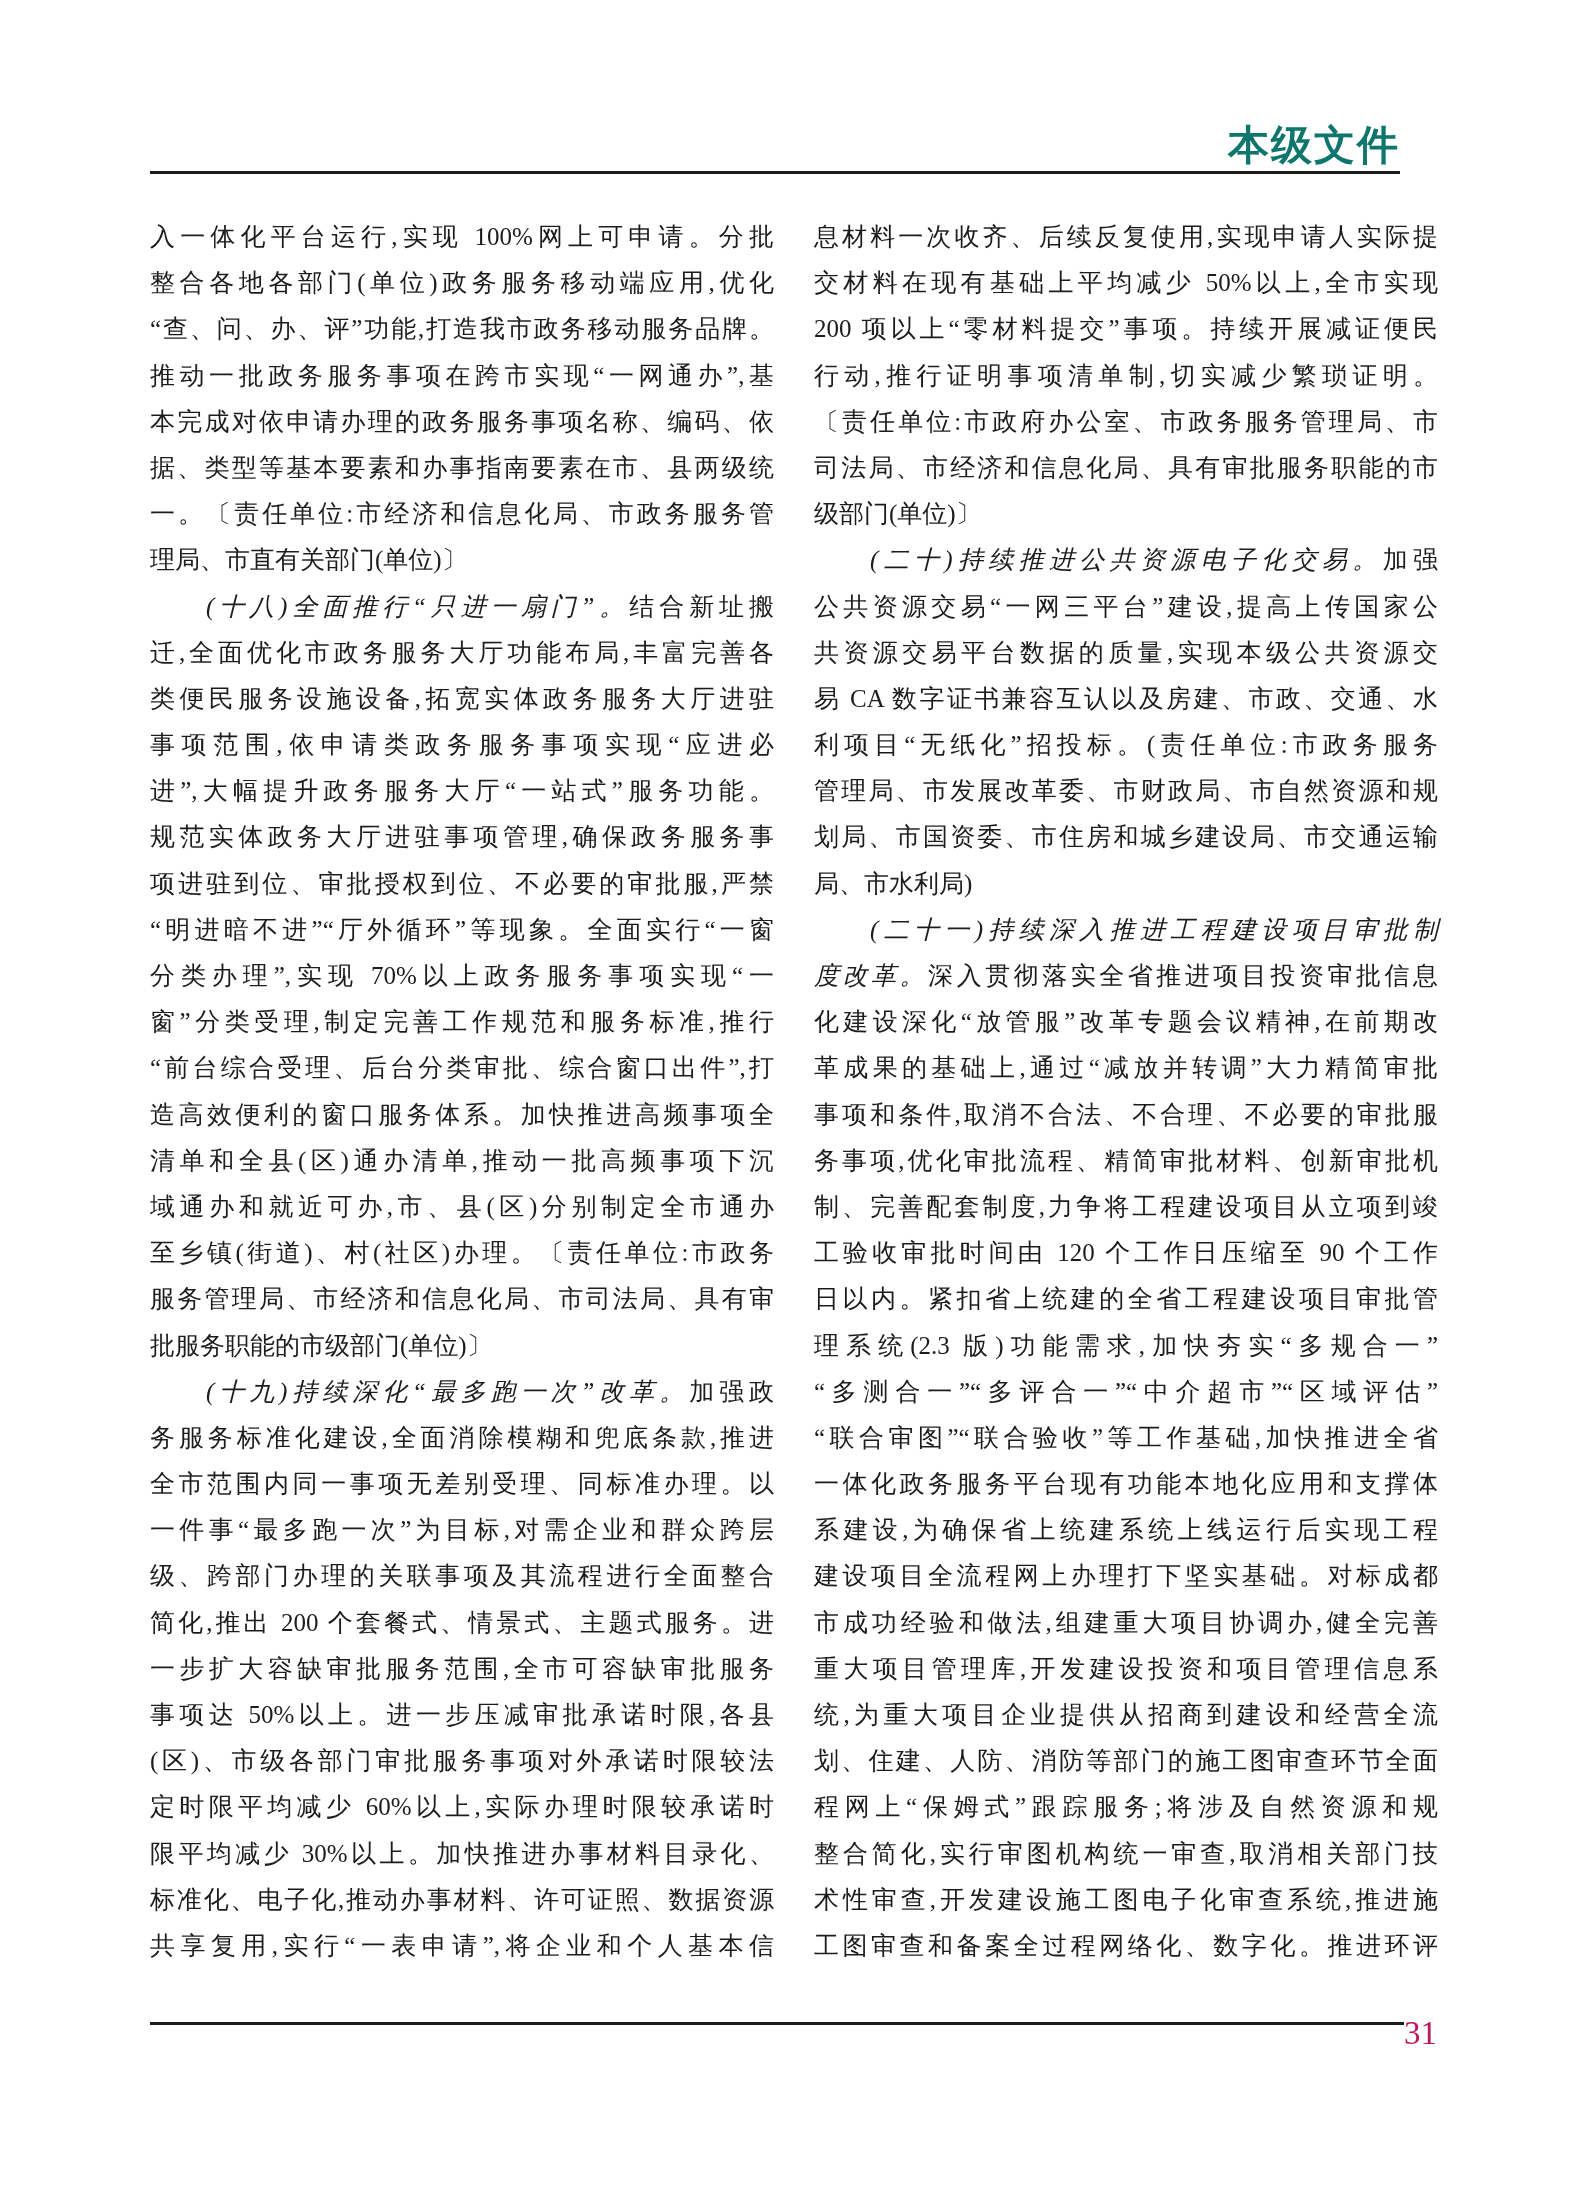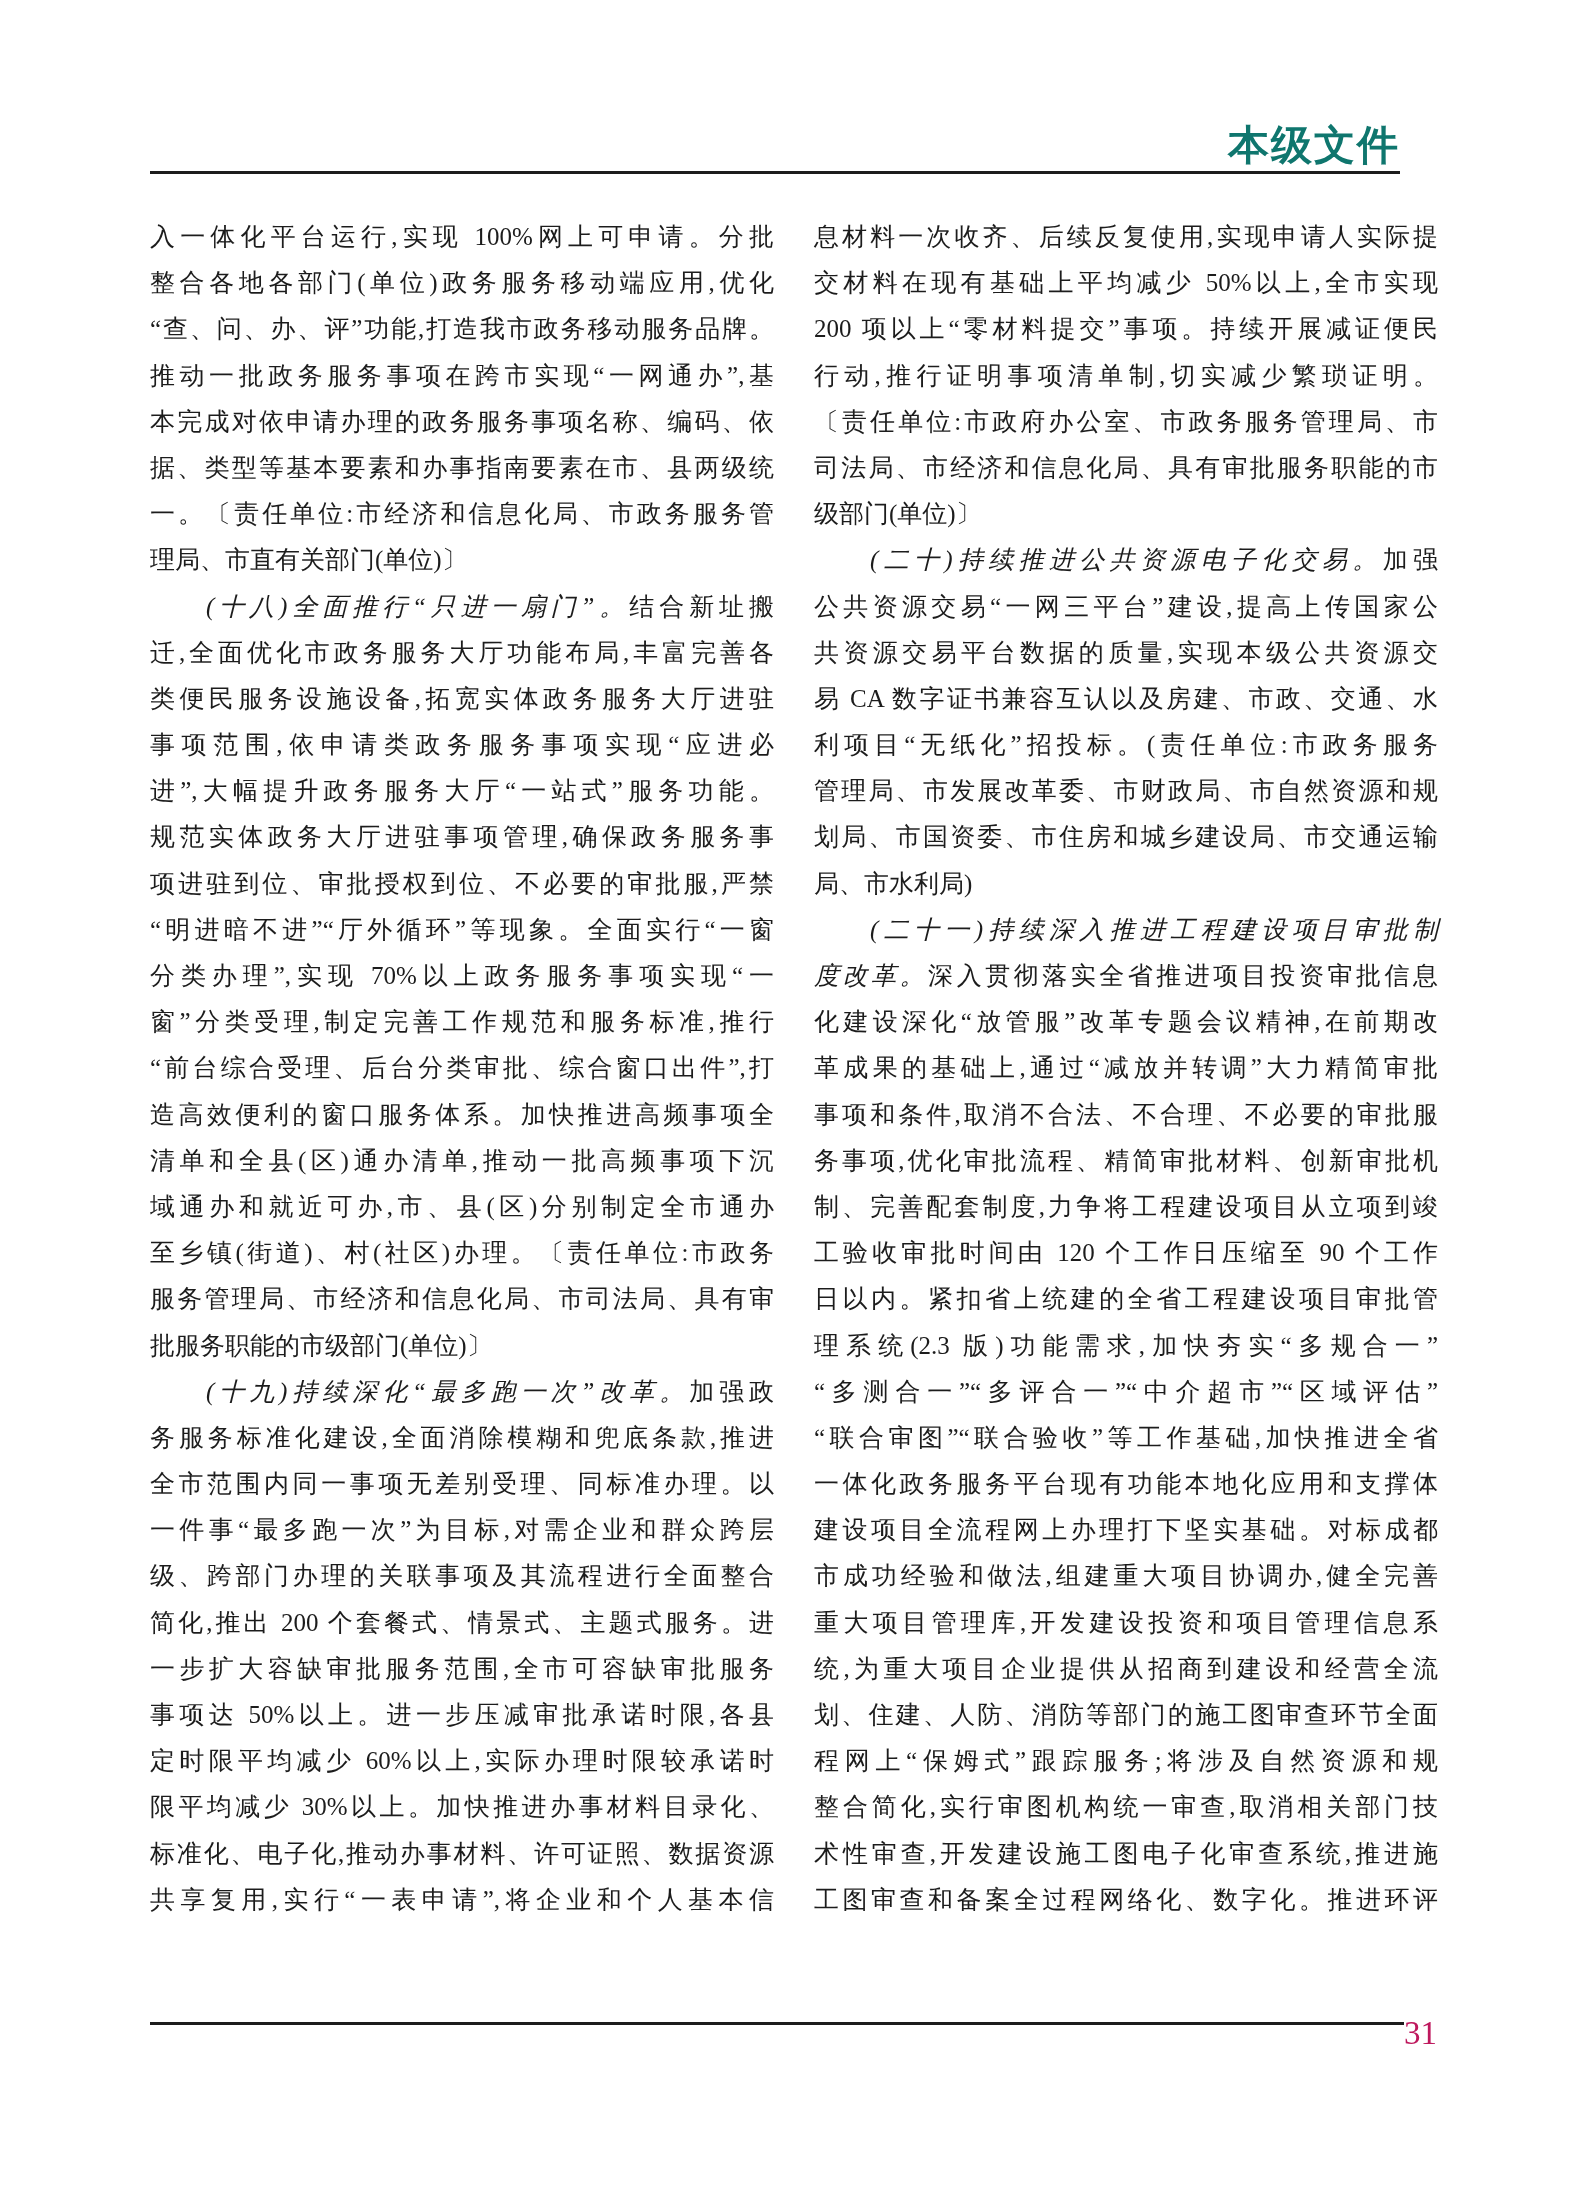--- a/index.html
+++ b/index.html
@@ -110,20 +110,21 @@
         <div class="line"><span class="song">服务管理局、市经济和信息化局、市司法局、具有审</span></div>
         <div class="line short"><span class="song">批服务职能的市级部门(单位)〕</span></div>
         <div class="line indent"><span class="kai">(十九)持续深化“最多跑一次”改革。</span><span class="song">加强政</span></div>
         <div class="line"><span class="song">务服务标准化建设,全面消除模糊和兜底条款,推进</span></div>
         <div class="line"><span class="song">全市范围内同一事项无差别受理、同标准办理。以</span></div>
         <div class="line"><span class="song">一件事“最多跑一次”为目标,对需企业和群众跨层</span></div>
         <div class="line"><span class="song">级、跨部门办理的关联事项及其流程进行全面整合</span></div>
         <div class="line"><span class="song">简化,推出 200 个套餐式、情景式、主题式服务。进</span></div>
         <div class="line"><span class="song">一步扩大容缺审批服务范围,全市可容缺审批服务</span></div>
         <div class="line"><span class="song">事项达 50%以上。进一步压减审批承诺时限,各县</span></div>
+        <div class="line"><span class="song">(区)、市级各部门审批服务事项对外承诺时限较法</span></div>
         <div class="line"><span class="song">定时限平均减少 60%以上,实际办理时限较承诺时</span></div>
         <div class="line"><span class="song">限平均减少 30%以上。加快推进办事材料目录化、</span></div>
         <div class="line"><span class="song">标准化、电子化,推动办事材料、许可证照、数据资源</span></div>
         <div class="line"><span class="song">共享复用,实行“一表申请”,将企业和个人基本信</span></div>
       </div>
     <div class="col" id="col-right">
         <div class="line"><span class="song">息材料一次收齐、后续反复使用,实现申请人实际提</span></div>
         <div class="line"><span class="song">交材料在现有基础上平均减少 50%以上,全市实现</span></div>
         <div class="line"><span class="song">200 项以上“零材料提交”事项。持续开展减证便民</span></div>
         <div class="line"><span class="song">行动,推行证明事项清单制,切实减少繁琐证明。</span></div>
@@ -144,20 +145,21 @@
         <div class="line"><span class="song">革成果的基础上,通过“减放并转调”大力精简审批</span></div>
         <div class="line"><span class="song">事项和条件,取消不合法、不合理、不必要的审批服</span></div>
         <div class="line"><span class="song">务事项,优化审批流程、精简审批材料、创新审批机</span></div>
         <div class="line"><span class="song">制、完善配套制度,力争将工程建设项目从立项到竣</span></div>
         <div class="line"><span class="song">工验收审批时间由 120 个工作日压缩至 90 个工作</span></div>
         <div class="line"><span class="song">日以内。紧扣省上统建的全省工程建设项目审批管</span></div>
         <div class="line"><span class="song">理系统(2.3 版)功能需求,加快夯实“多规合一”</span></div>
         <div class="line"><span class="song">“多测合一”“多评合一”“中介超市”“区域评估”</span></div>
         <div class="line"><span class="song">“联合审图”“联合验收”等工作基础,加快推进全省</span></div>
         <div class="line"><span class="song">一体化政务服务平台现有功能本地化应用和支撑体</span></div>
+        <div class="line"><span class="song">系建设,为确保省上统建系统上线运行后实现工程</span></div>
         <div class="line"><span class="song">建设项目全流程网上办理打下坚实基础。对标成都</span></div>
         <div class="line"><span class="song">市成功经验和做法,组建重大项目协调办,健全完善</span></div>
         <div class="line"><span class="song">重大项目管理库,开发建设投资和项目管理信息系</span></div>
         <div class="line"><span class="song">统,为重大项目企业提供从招商到建设和经营全流</span></div>
         <div class="line"><span class="song">划、住建、人防、消防等部门的施工图审查环节全面</span></div>
         <div class="line"><span class="song">程网上“保姆式”跟踪服务;将涉及自然资源和规</span></div>
         <div class="line"><span class="song">整合简化,实行审图机构统一审查,取消相关部门技</span></div>
         <div class="line"><span class="song">术性审查,开发建设施工图电子化审查系统,推进施</span></div>
         <div class="line"><span class="song">工图审查和备案全过程网络化、数字化。推进环评</span></div>
       </div>

